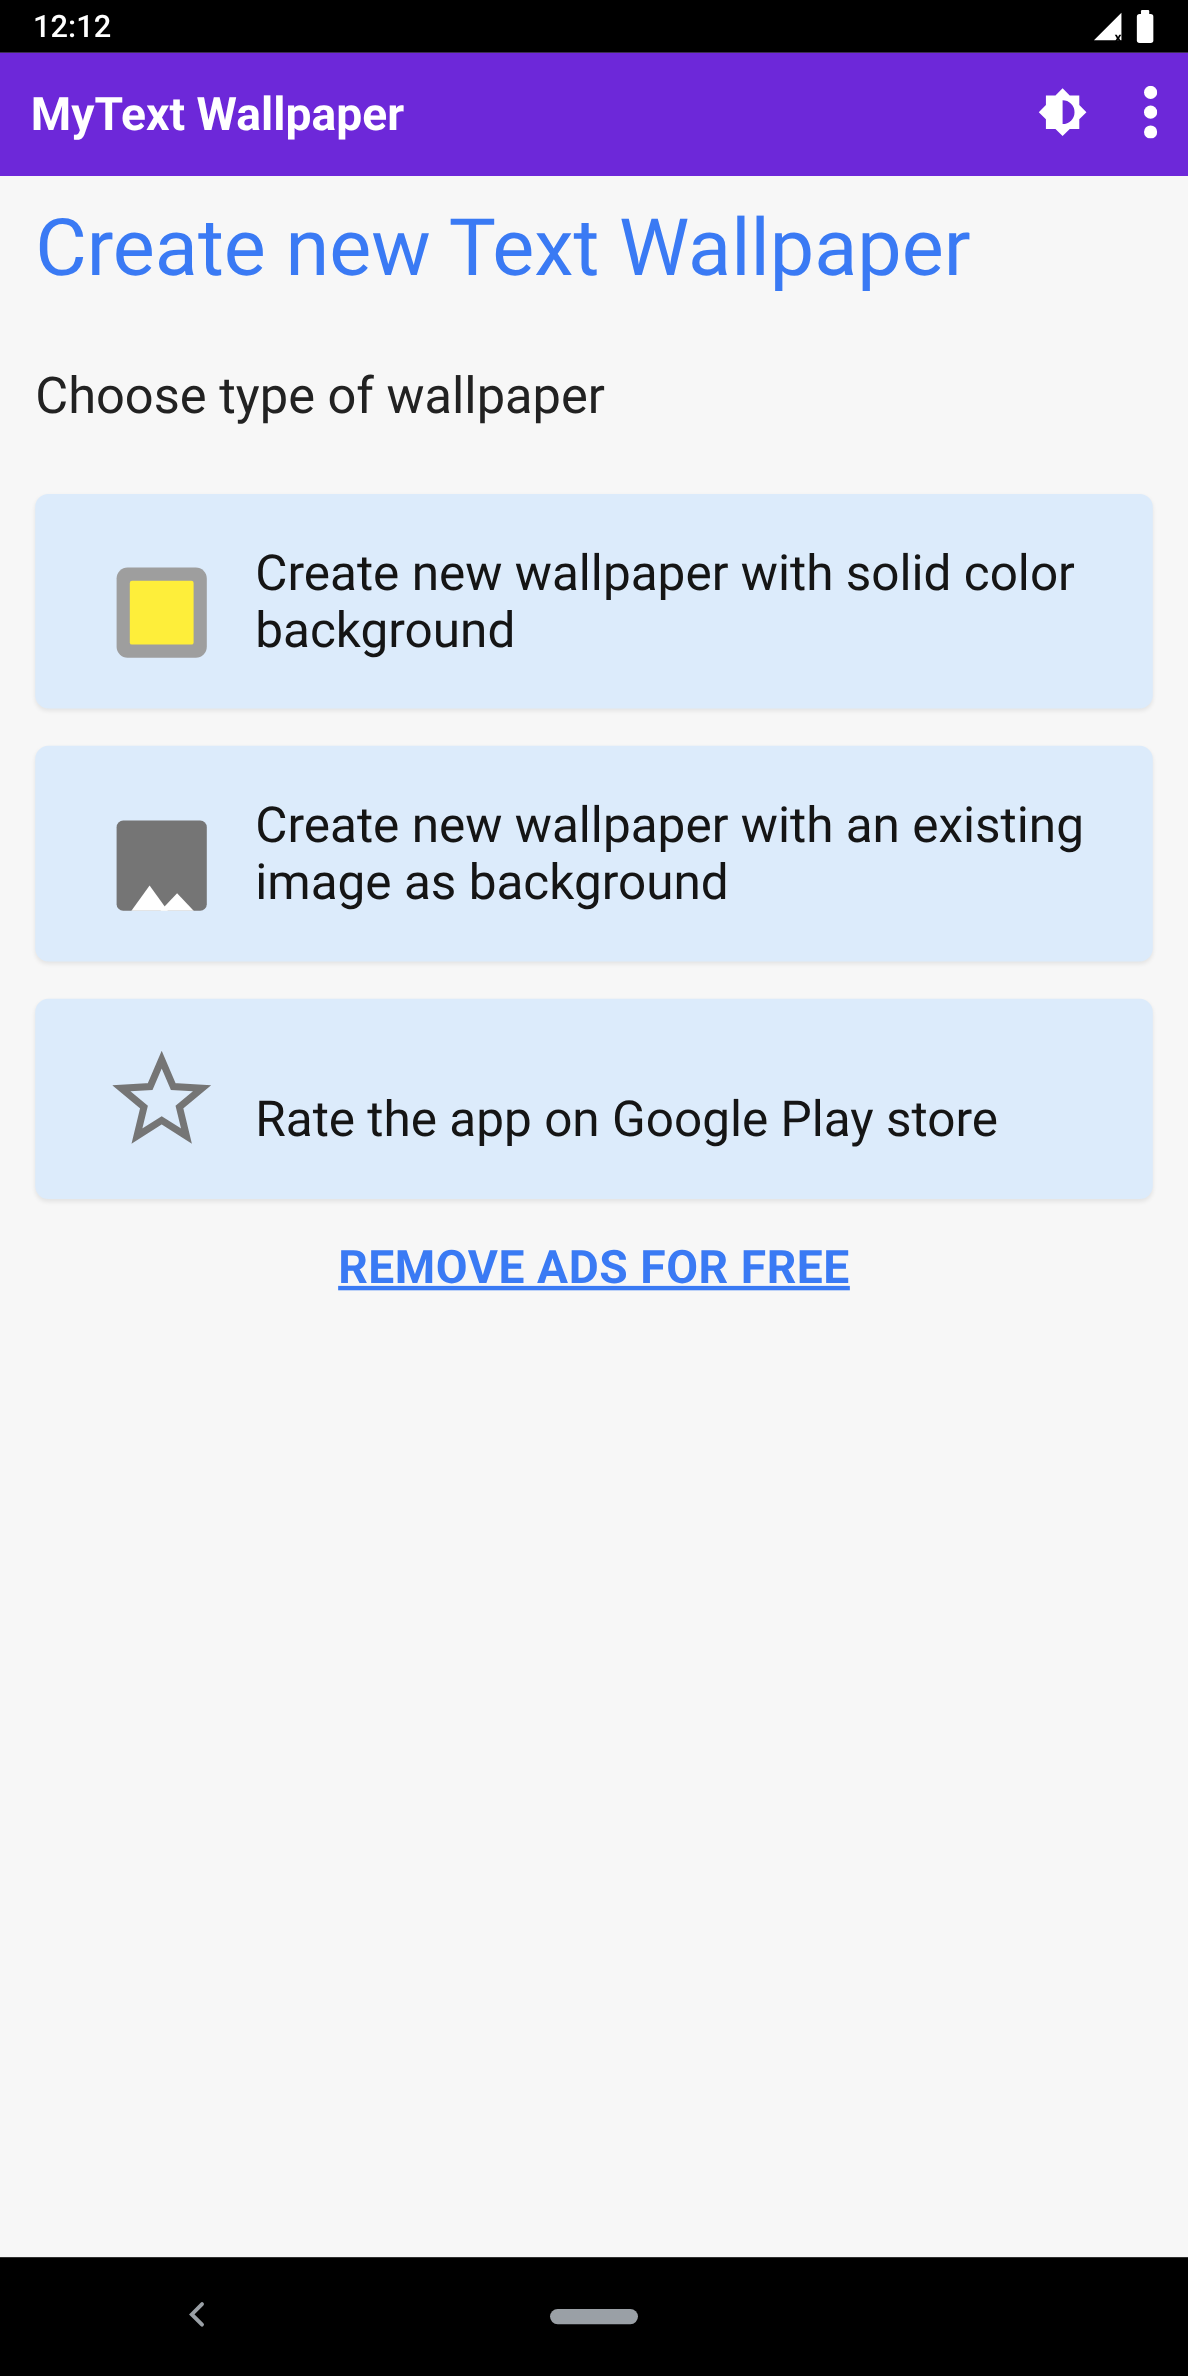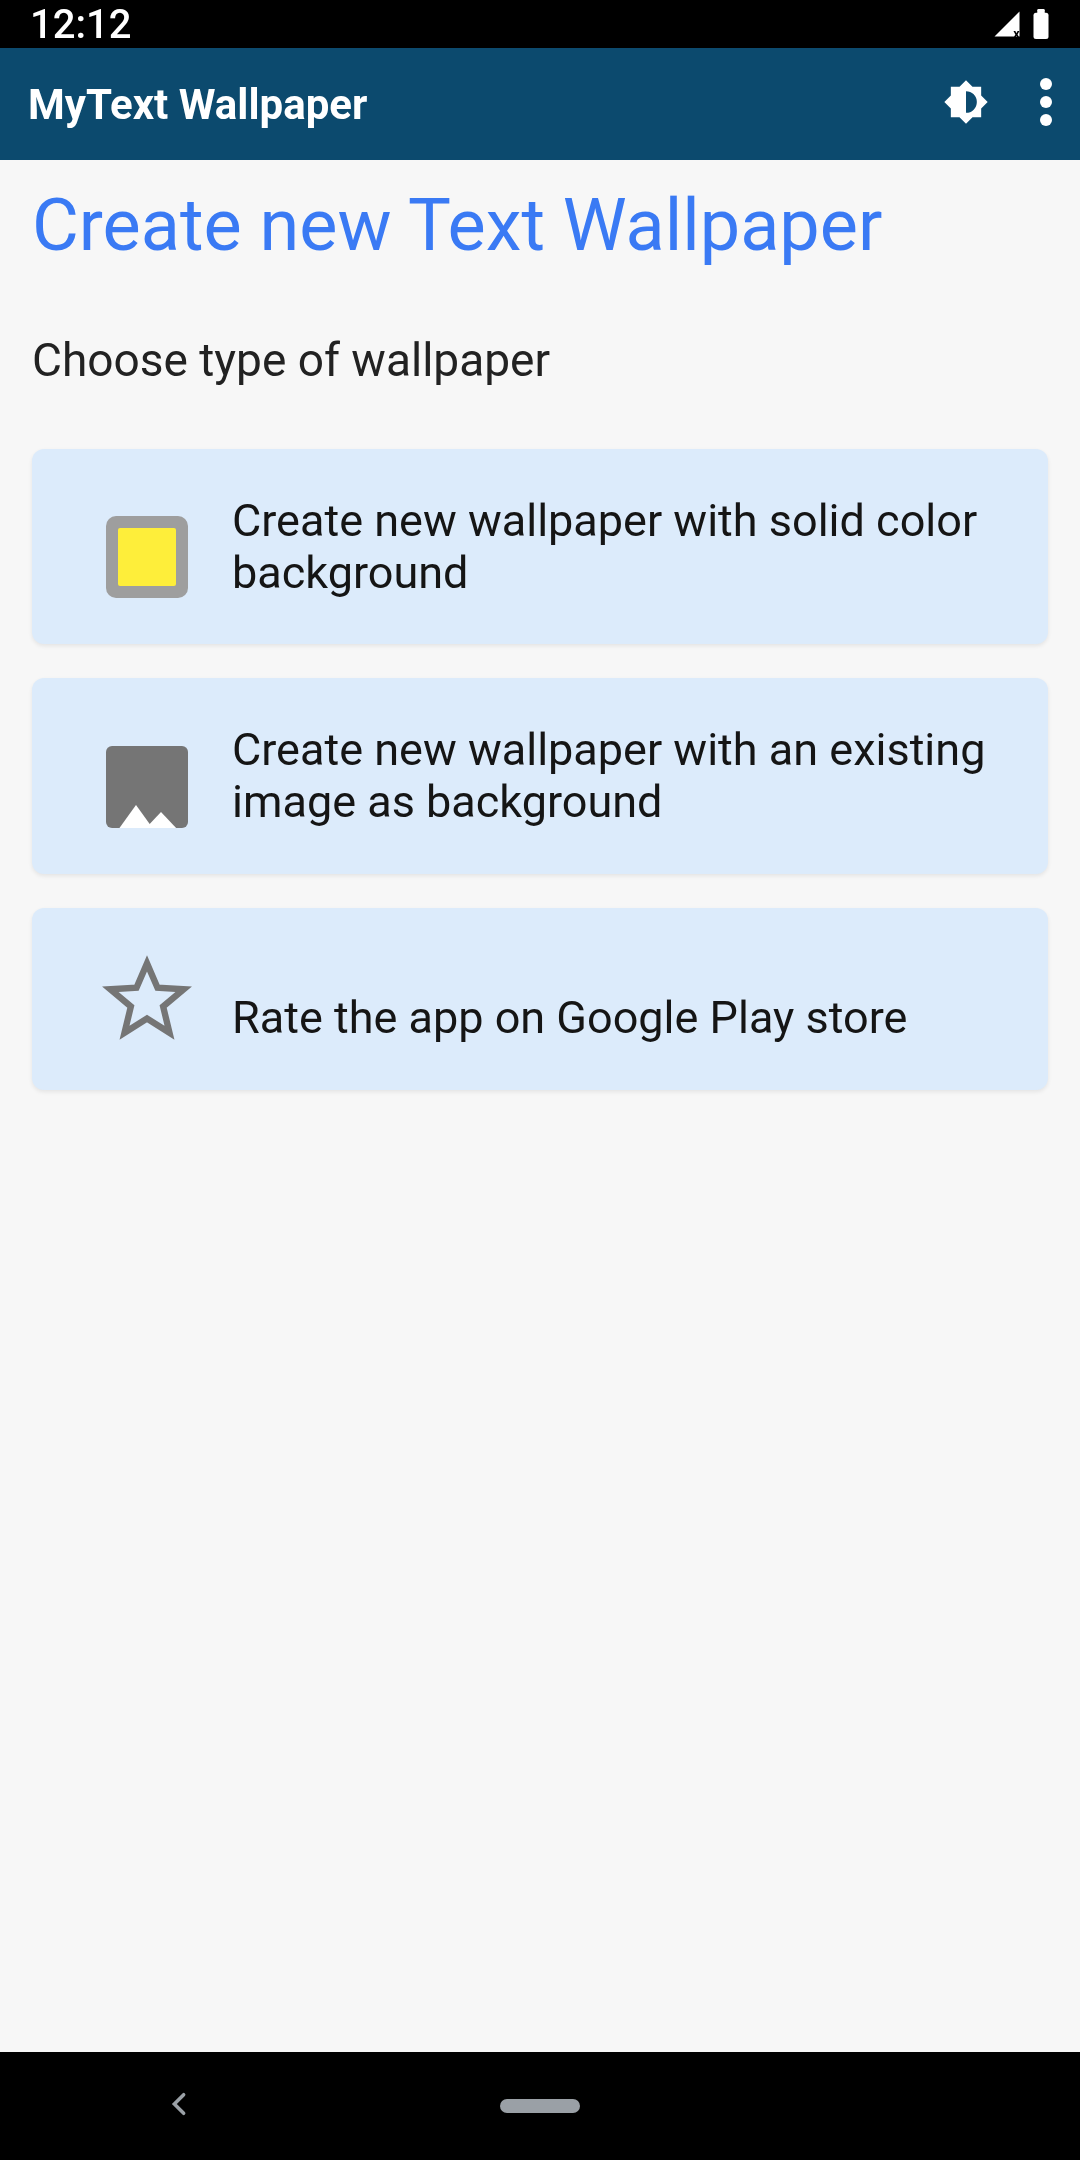--- a/index.html
+++ b/index.html
@@ -18,31 +18,31 @@
     .status-bar {
       height: 48px;
       background: #000;
       display: flex;
       justify-content: space-between;
       align-items: center;
       padding: 0 30px;
       color: #fff;
     }
     .status-time {
-      font-size: 40px;
+      font-size: 28px;
       font-weight: 500;
     }
     .status-icons {
       display: flex;
       align-items: center;
       gap: 10px;
     }
     .app-bar {
       height: 112px;
-      background: #0c4a6e;
+      background: #6d28d9;
       display: flex;
       align-items: center;
       padding: 0 28px;
       justify-content: space-between;
     }
     .app-title {
       color: #fff;
       font-size: 42px;
       font-weight: 700;
     }
@@ -213,20 +213,23 @@
 
   <div class="card">
     <div class="card-icon">
       <svg width="90" height="90" viewBox="0 0 24 24" fill="none" stroke="#757575" stroke-width="1.7">
         <path fill="none" d="M12 2.5 L14.8 9 L21.8 9.4 L16.3 14 L18 21 L12 17.2 L6 21 L7.7 14 L2.2 9.4 L9.2 9 Z"></path>
       </svg>
     </div>
     <div class="card-text">Rate the app on Google Play store</div>
   </div>
 
+  <div class="remove-ads">
+    <span class="remove-ads-link">REMOVE ADS FOR FREE</span>
+  </div>
 </div>
 
 <div class="nav-bar">
   <span class="nav-back">
     <svg width="28" height="28" viewBox="0 0 24 24" fill="none" stroke="#9aa0a6" stroke-width="3" stroke-linecap="round">
       <path d="M16 4 L8 12 L16 20"></path>
     </svg>
   </span>
   <div class="nav-home-pill"></div>
 </div>

